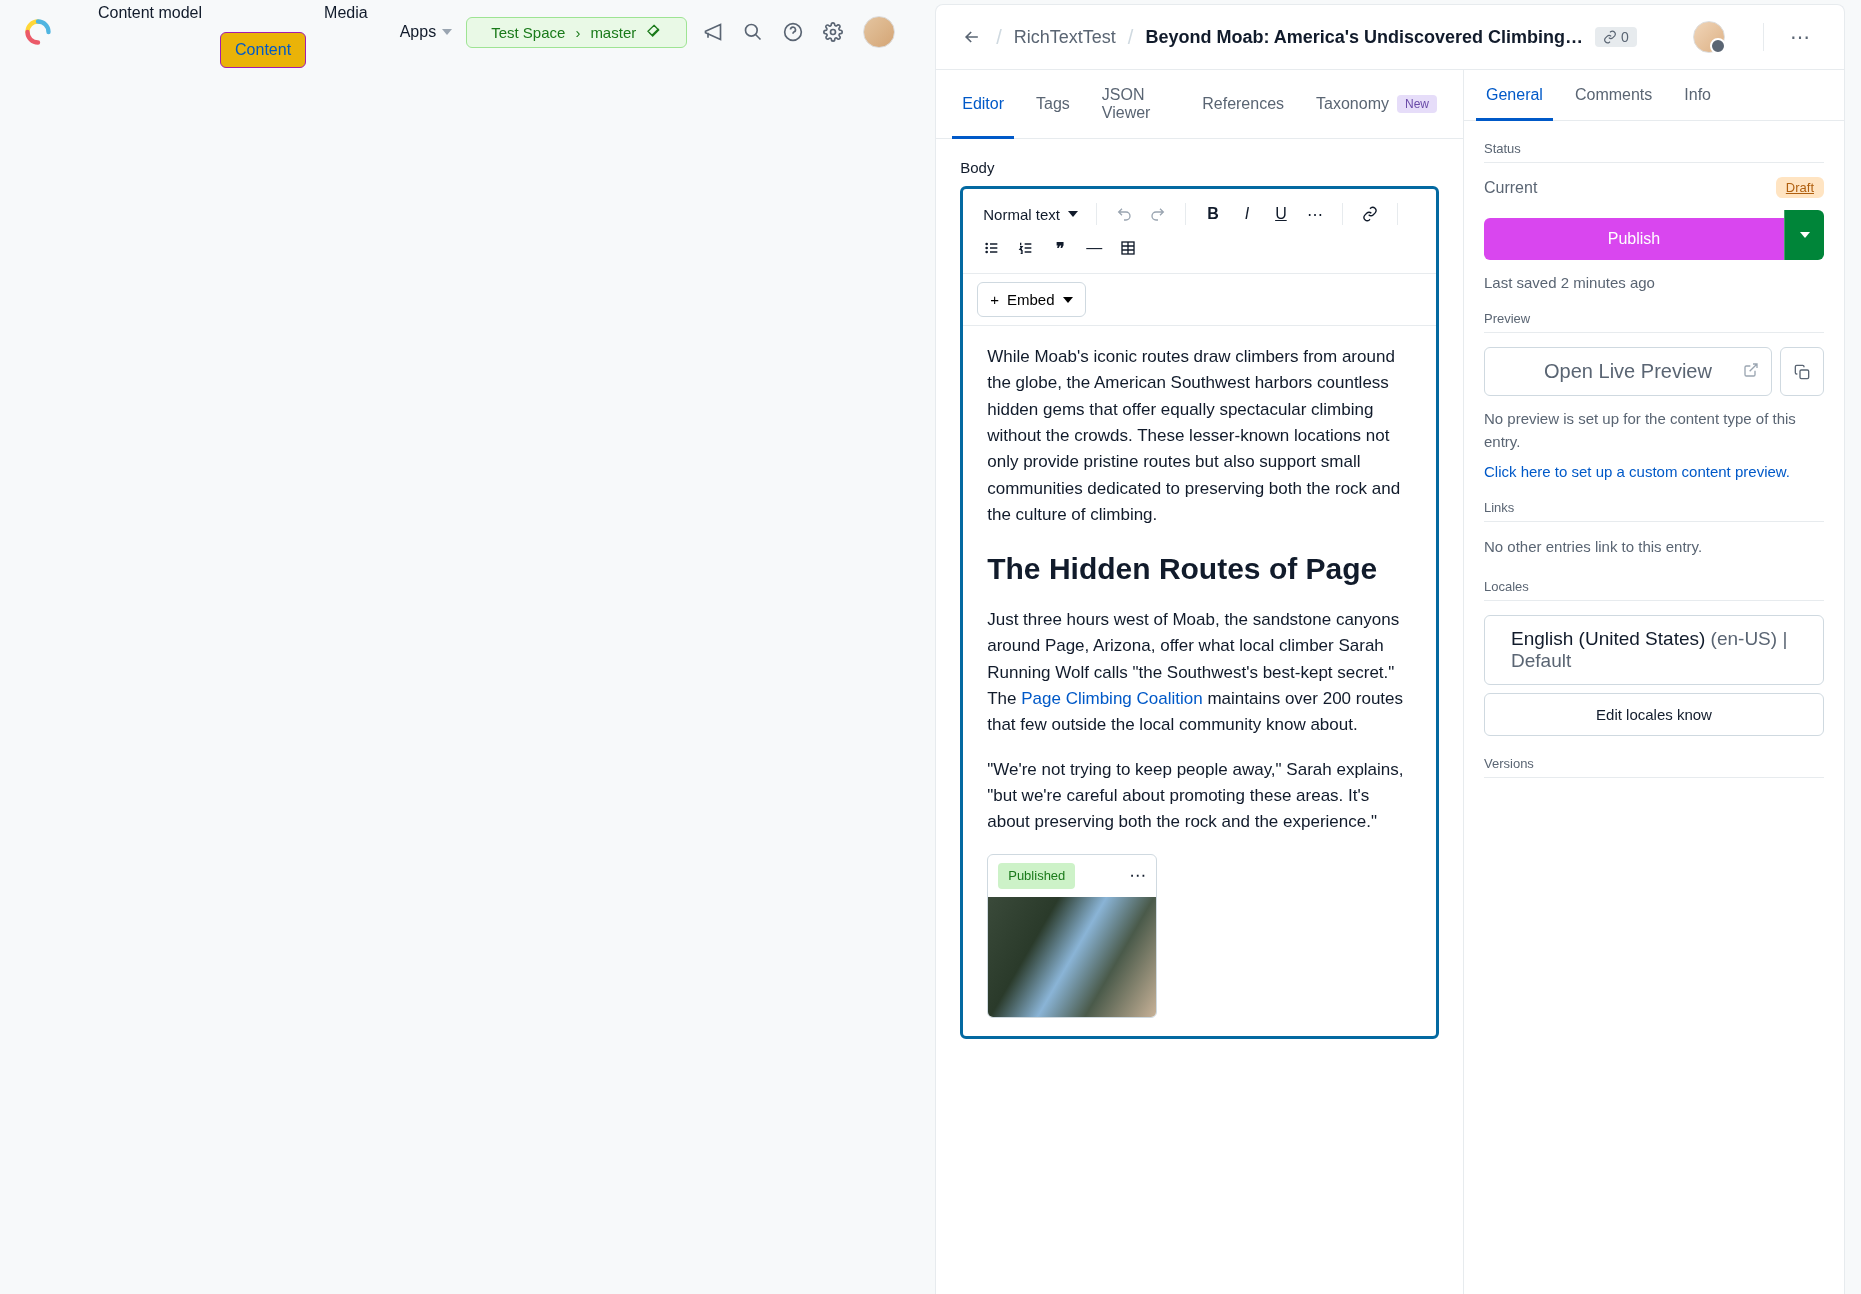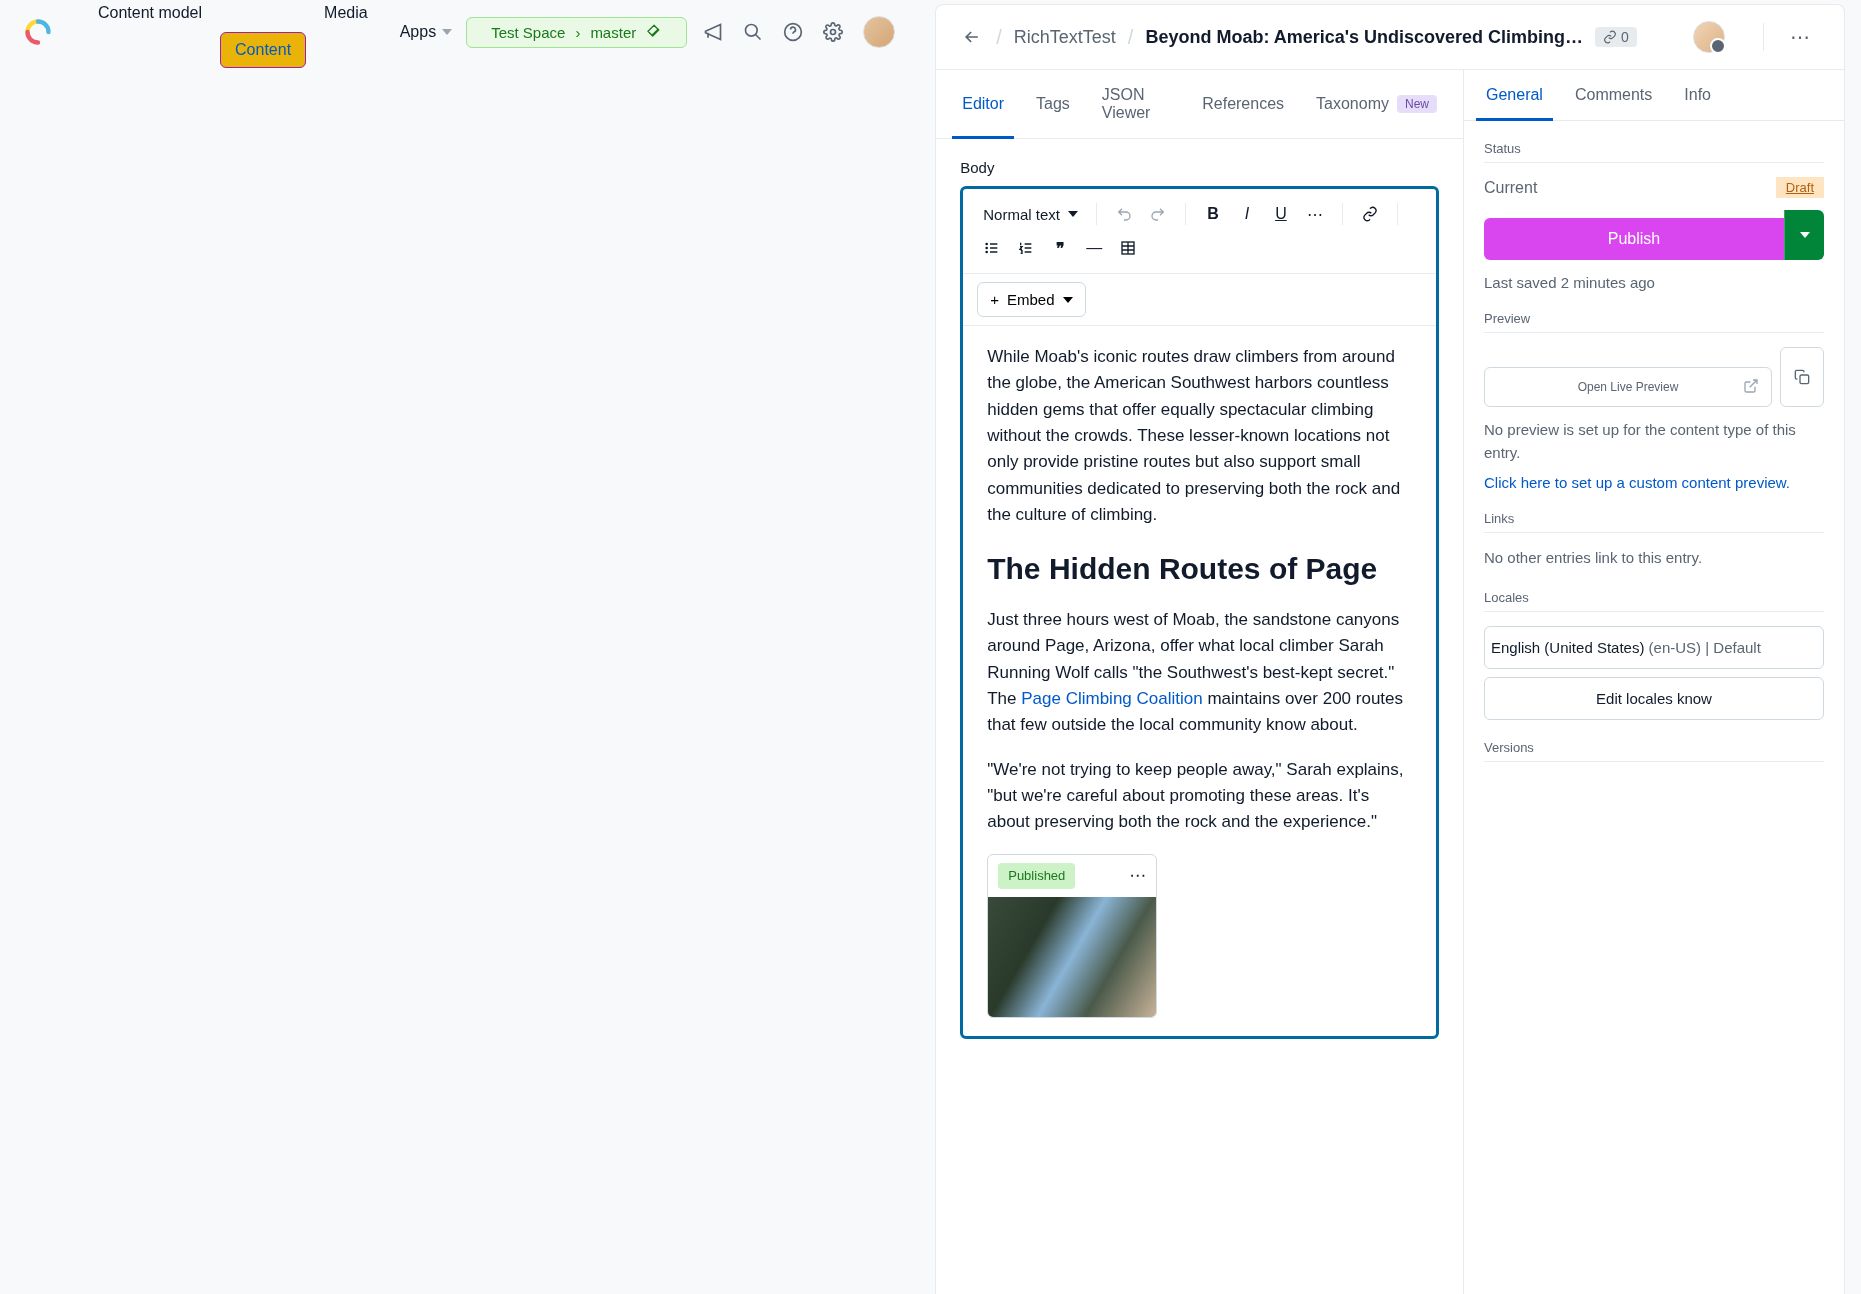--- a/index.html
+++ b/index.html
@@ -65,32 +65,32 @@
 .embed-card-head { display: flex; align-items: center; justify-content: space-between; padding: 8px 10px; }
 .pub-badge { background: #cdf2c8; color: #1a7a1a; font-size: 13px; padding: 3px 10px; border-radius: 4px; font-weight: 500; }
 .embed-img { width: 100%; height: 120px; background: linear-gradient(120deg, #3a4a3a 0%, #2a3a2a 30%, #8ab4d6 50%, #4a5a4a 70%, #c8b298 100%); }
 
 
 .side-tabs { display: flex; gap: 28px; border-bottom: 1px solid #e7ebee; margin: 0 -20px; padding: 0 20px; }
 .side-section { margin-top: 20px; }
 .side-label { font-size: 13px; color: #5a6573; font-weight: 500; padding-bottom: 6px; border-bottom: 1px solid #e7ebee; margin-bottom: 14px; }
 .status-row { display: flex; align-items: center; justify-content: space-between; margin-bottom: 12px; }
 .status-curr { font-size: 16px; color: #5a6573; }
-.draft-badge { background: #ffe4c2; color: #b05f0e; font-size: 13px; padding: 3px 10px; border-radius: 0; font-weight: 500; text-decoration: underline; }
+.draft-badge { background: #ffe4c2; color: #b05f0e; font-size: 13px; padding: 3px 10px; border-radius: 6px; font-weight: 500; text-decoration: underline; }
 .publish-row { display: flex; gap: 0; }
 .publish-btn { flex: 1; background: #d946ef; color: #fff; border: none; padding: 12px; font-size: 16px; font-weight: 500; border-radius: 6px 0 0 6px; cursor: pointer; margin-top: 8px; }
 .publish-drop { width: 40px; background: #008539; border: none; border-left: 1px solid rgba(255,255,255,0.25); border-radius: 0 6px 6px 0; cursor: pointer; color: #fff; display:flex; align-items:center; justify-content:center; }
 .saved-text { font-size: 15px; color: #5a6573; margin-top: 14px; }
-.preview-btn { display: flex; align-items: center; justify-content: center; gap: 10px; border: 1px solid #cfd9e0; border-radius: 6px; padding: 12px; font-size: 12px; color: #5a6573; cursor: pointer; flex:1; position:relative;margin-top:20px; }
+.preview-btn { display: flex; align-items: center; justify-content: center; gap: 10px; border: 1px solid #cfd9e0; border-radius: 6px; padding: 12px; font-size: 20px; color: #5a6573; cursor: pointer; flex:1; position:relative; }
 .preview-ext { position:absolute; right:12px; color:#9aa5b1; }
 .preview-row { display:flex; gap:8px; }
 .copy-btn { width:44px; border:1px solid #cfd9e0; border-radius:6px; display:flex; align-items:center; justify-content:center; cursor:pointer; color:#5a6573; }
 .side-text { font-size: 15px; color: #5a6573; line-height: 1.5; margin-top: 12px; }
 .side-link { color: #0059c8; font-size: 15px; cursor: pointer; display: block; margin-top: 10px; font-weight:500; }
-.locale-box { border: 1px solid #cfd9e0; border-radius: 6px; padding: 12px 6px; font-size: 15px; }
+.locale-box { border: 1px solid #cfd9e0; border-radius: 6px; padding: 12px 26px; font-size: 19px; }
 .locale-name { color: #111b2b; }
 .locale-meta { color: #5a6573; }
 .locale-edit { border: 1px solid #cfd9e0; border-radius: 6px; padding: 12px; text-align: center; font-size: 15px; cursor: pointer; margin-top: 8px; }
 .chev-down { display:inline-block; width:0; height:0; border-left:5px solid transparent; border-right:5px solid transparent; border-top:6px solid currentColor; }
 </style>
 </head>
 <body>
 
 <div class="app">
 

